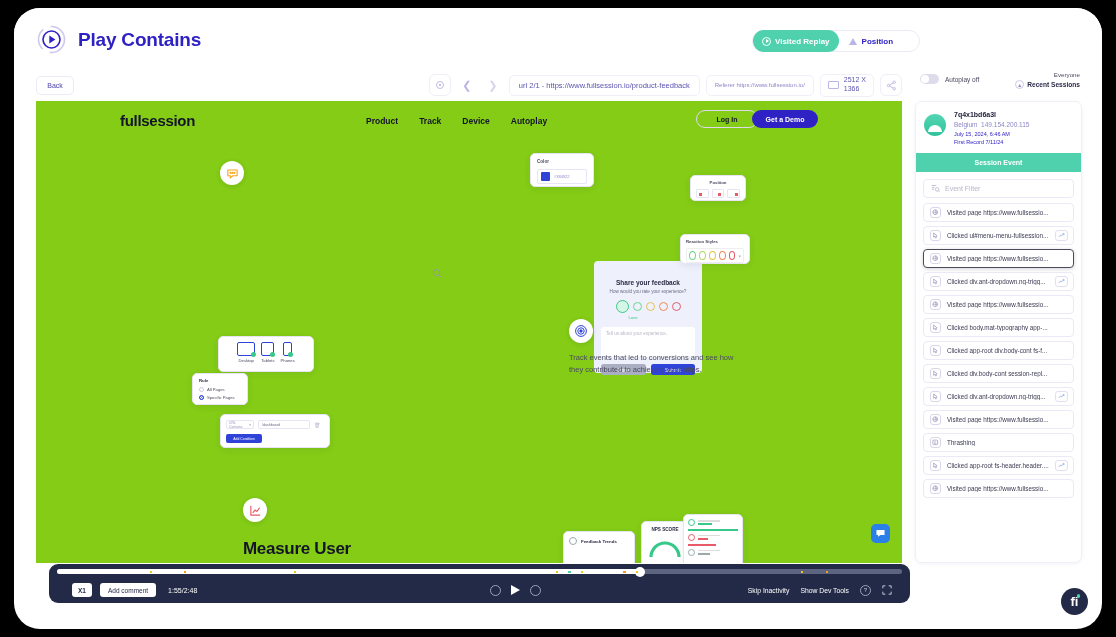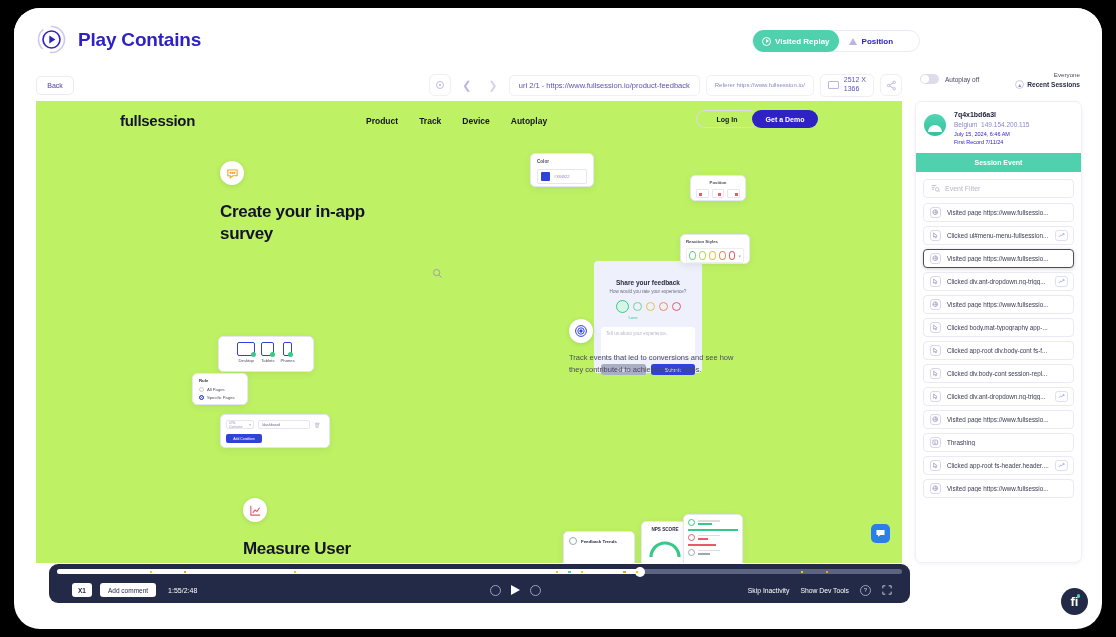--- a/index.html
+++ b/index.html
@@ -35,21 +35,21 @@
   .backbtn { width:38px; height:19px; border:1px solid #eceaf6; border-radius:5px; background:#fff;
     display:flex; align-items:center; justify-content:center; font-size:7px; color:#4b42a6; }
   .round-ic { width:22px;height:22px;border:1px solid #f0eef8;border-radius:6px; background:#fff; display:flex;align-items:center;justify-content:center;}
   .navarrow{ width:20px;height:22px; display:flex;align-items:center;justify-content:center; color:#b9b5e4; font-size:11px;}
   .url-field{ height:21px; border:1px solid #f0eef8; border-radius:5px; background:#fff; display:flex;align-items:center; padding:0 9px; font-size:7.5px; color:#5b54b0; }
   .referer-field{ height:21px; border:1px solid #f0eef8; border-radius:5px; background:#fff; display:flex;align-items:center; padding:0 8px; font-size:6px; color:#8d88c7; }
   .res-field{ height:23px; border:1px solid #f0eef8; border-radius:5px; background:#fff; display:flex;align-items:center; gap:5px; padding:0 7px; }
   .res-txt{ font-size:7px; color:#5b54b0; line-height:1.25; }
   .mon{ width:11px;height:8px;border:1.2px solid #b9b5e4;border-radius:1px;}
   
-  .canvas { position:absolute; left:22px; top:93px; width:866px; height:462px; background:#bef264; overflow:hidden; }
+  .canvas { position:absolute; left:22px; top:93px; width:866px; height:462px; background:#84cc16; overflow:hidden; }
   .site-nav { position:absolute; left:0; top:0; width:100%; height:40px; display:flex; align-items:center; }
   .site-logo { position:absolute; left:84px; top:11px; font-size:15px; font-weight:bold; color:#141428; letter-spacing:-0.3px;}
   .site-links { position:absolute; left:330px; top:15px; display:flex; gap:21px; font-size:8.5px; color:#141428; font-weight:bold;}
   .btn-login { position:absolute; left:660px; top:9px; width:62px;height:18px;border:1px solid #dcd9ef;border-radius:9px; display:flex;align-items:center;justify-content:center;font-size:7px;color:#141428;font-weight:bold;}
   .btn-demo { position:absolute; left:716px; top:9px; width:66px;height:18px;border-radius:9px;background:#2f22c4;display:flex;align-items:center;justify-content:center;font-size:7px;color:#fff;font-weight:bold;}
   .sec { position:absolute; }
   .sec-icon { width:24px;height:24px;border-radius:50%;background:#fff;box-shadow:0 1px 5px rgba(20,20,40,.13); display:flex;align-items:center;justify-content:center;}
   .sec-h { font-size:17px; font-weight:bold; color:#141428; line-height:1.28; letter-spacing:-0.3px; }
   .sec-p { font-size:7.5px; color:#4a4a60; line-height:1.62; margin-top:9px; }
   
@@ -200,21 +200,20 @@
 
     <div class="sec" style="left:184px; top:60px; width:160px;">
       <div class="sec-icon">
         <svg width="13" height="13" viewBox="0 0 14 14" fill="none" stroke="#f5a623" stroke-width="1.2">
           <path d="M2 3.2h10v6.2H7.4L4.6 11.6V9.4H2z"></path>
             <circle cx="5" cy="6.3" r=".6" fill="#f5a623"></circle>
             <circle cx="7" cy="6.3" r=".6" fill="#f5a623"></circle>
             <circle cx="9" cy="6.3" r=".6" fill="#f5a623"></circle>
         </svg>
       </div>
-      <div class="sec-h" style="margin-top:16px;">Create your in-app survey</div>
     </div>
 
     <div class="survey-panel">
       <div style="padding-top:18px;">
         <div class="s-title">Share your feedback</div>
         <div class="s-sub">How would you rate your experience?</div>
         <div class="emo-row">
           <span class="emo big" style="background:#d6f6e7"></span>
           <span class="emo" style="border-color:#6fd68f"></span>
           <span class="emo" style="border-color:#e8c14a"></span>

